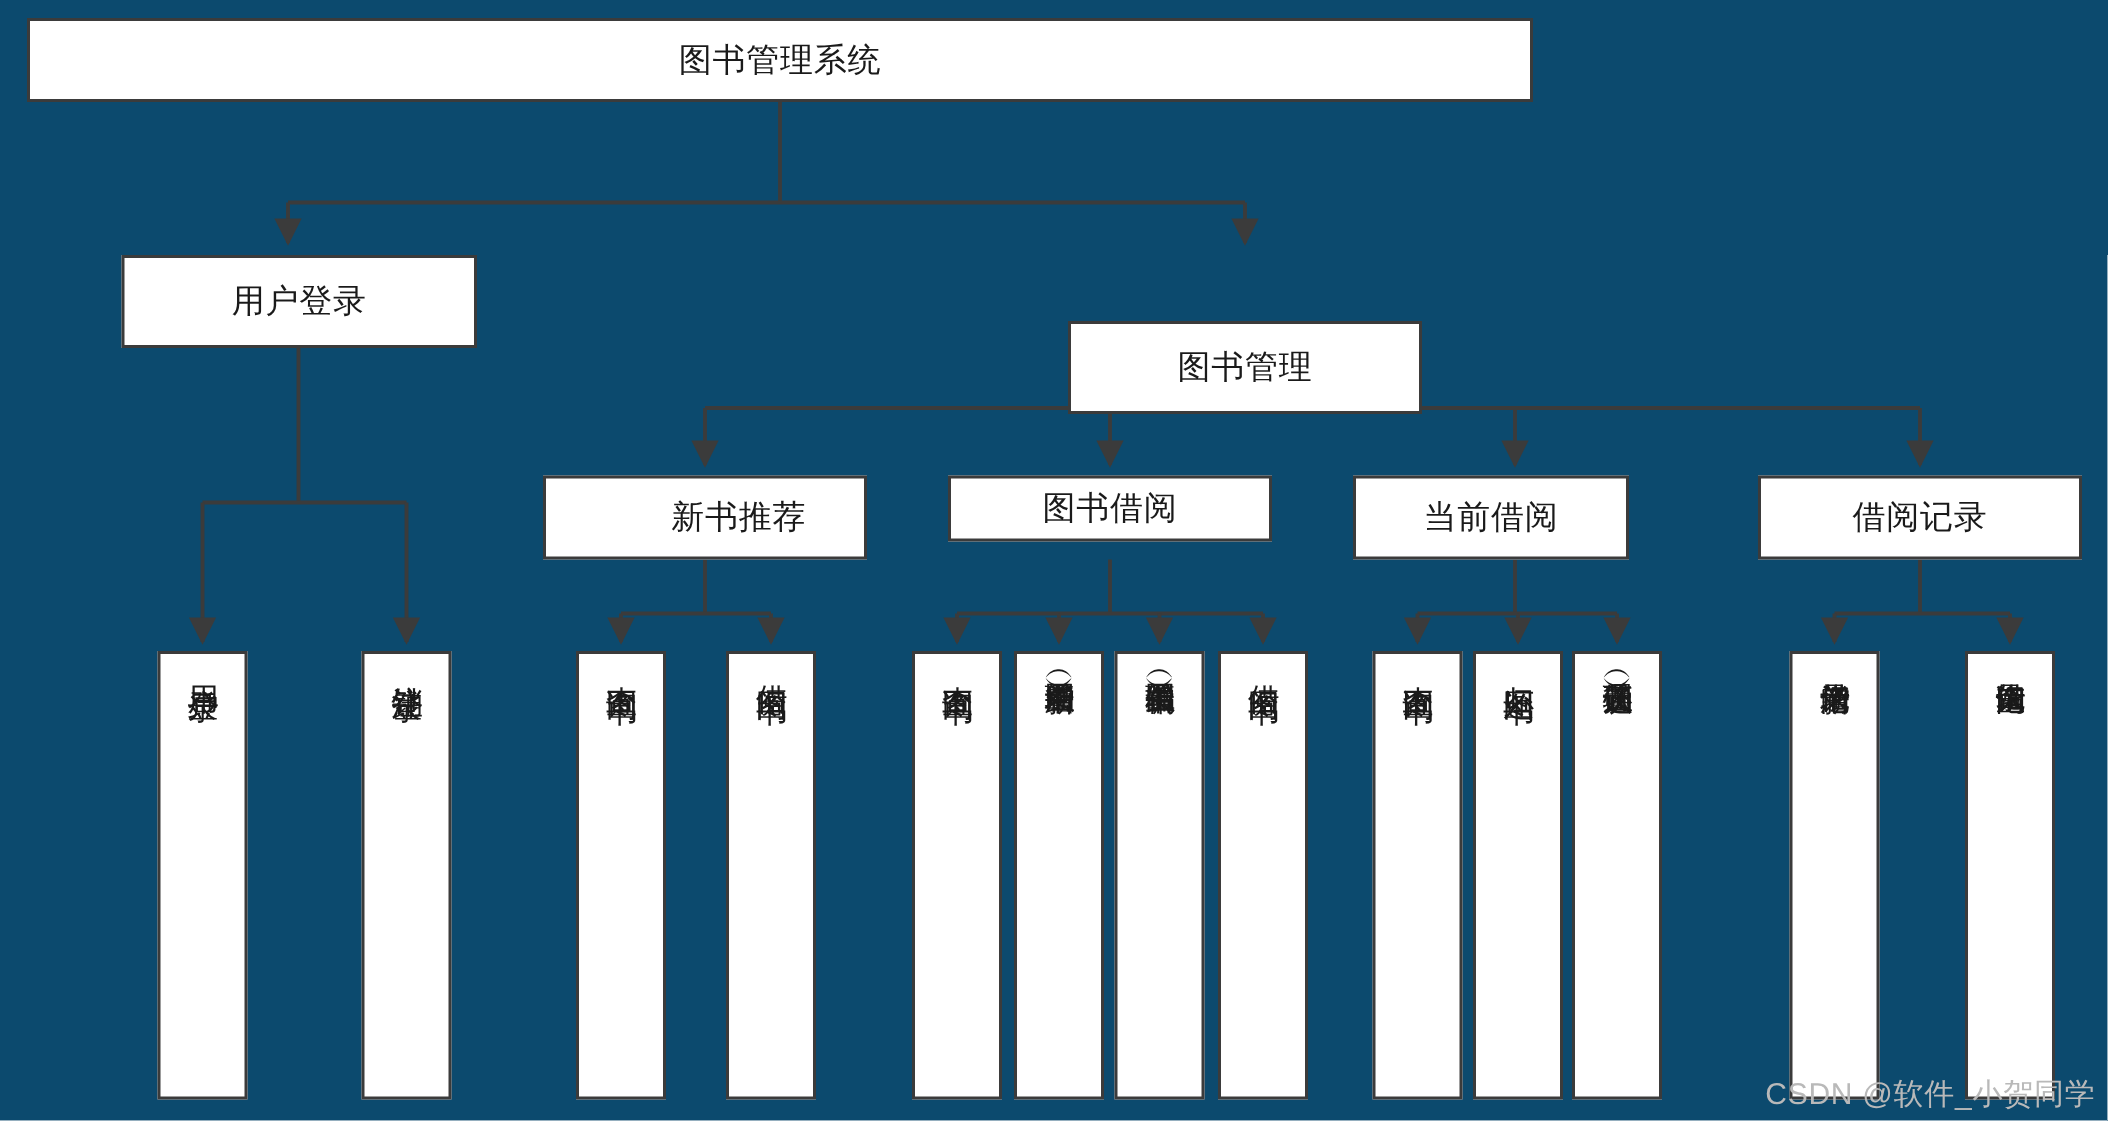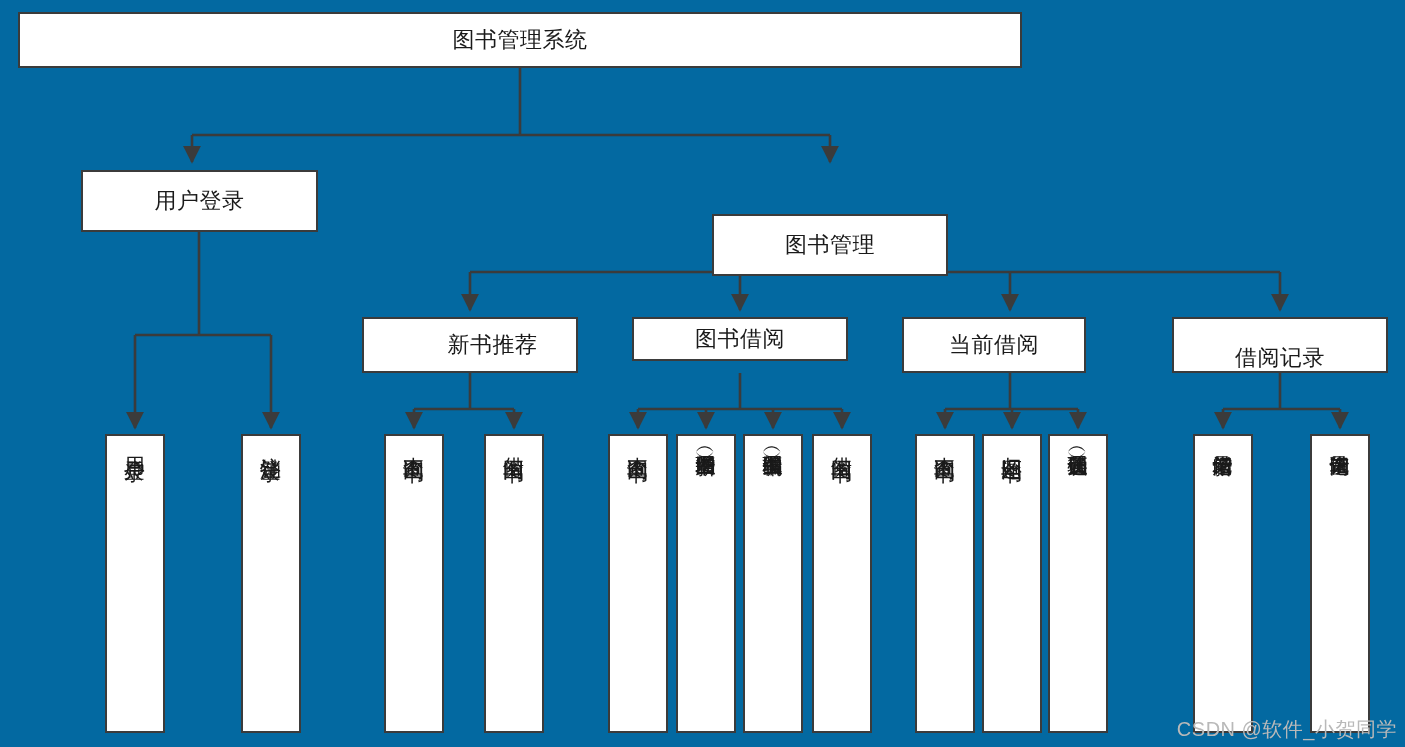--- a/index.html
+++ b/index.html
@@ -8,21 +8,21 @@
     padding: 0;
     background: #ffffff;
   }
   body {
     font-family: "Liberation Sans", "DejaVu Sans", sans-serif;
   }
   #diagram-root {
     position: relative;
     width: 1405px;
     height: 747px;
-    background: #0369a1;
+    background: #0c4a6e;
     overflow: hidden;
   }
   #edge-layer {
     position: absolute;
     left: 0;
     top: 0;
     width: 1405px;
     height: 747px;
     pointer-events: none;
   }
@@ -148,21 +148,21 @@
 
   <div class="node horiz" style="left:362px; top:317px; width:216px; height:56px;padding-left:45px;">
     <span class="node-label">新书推荐</span>
   </div>
   <div class="node horiz" style="left:632px; top:317px; width:216px; height:44px;">
     <span class="node-label">图书借阅</span>
   </div>
   <div class="node horiz" style="left:902px; top:317px; width:184px; height:56px;">
     <span class="node-label">当前借阅</span>
   </div>
-  <div class="node horiz" style="left:1172px; top:317px; width:216px; height:56px;align-items:flex-end;">
+  <div class="node horiz" style="left:1172px; top:317px; width:216px; height:56px;">
     <span class="node-label">借阅记录</span>
   </div>
 
   <div class="node vert" style="left:105px; top:434px; width:60px; height:299px;">
     <span class="node-label">用户登录</span>
   </div>
   <div class="node vert" style="left:241px; top:434px; width:60px; height:299px;">
     <span class="node-label">注销登录</span>
   </div>
 

